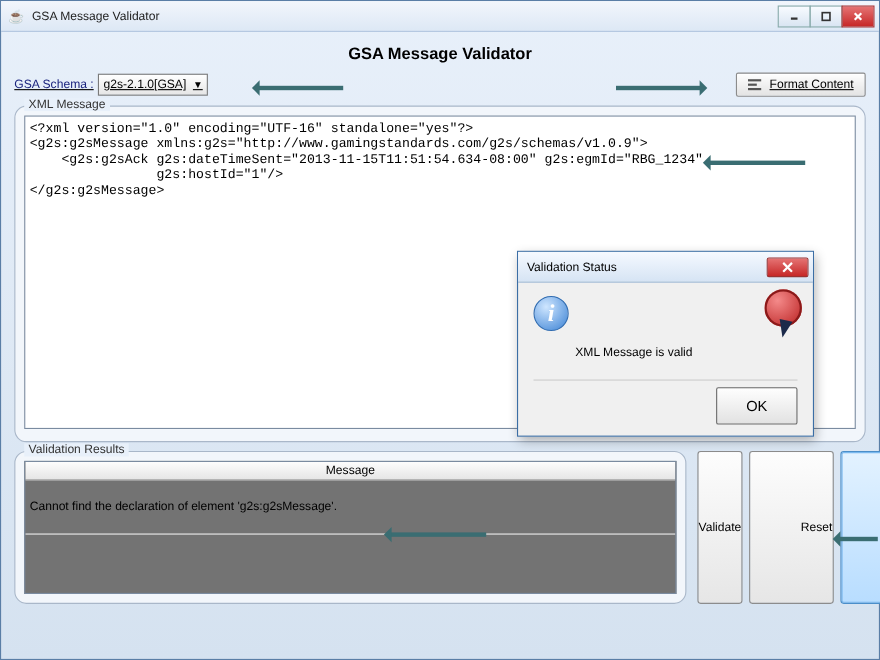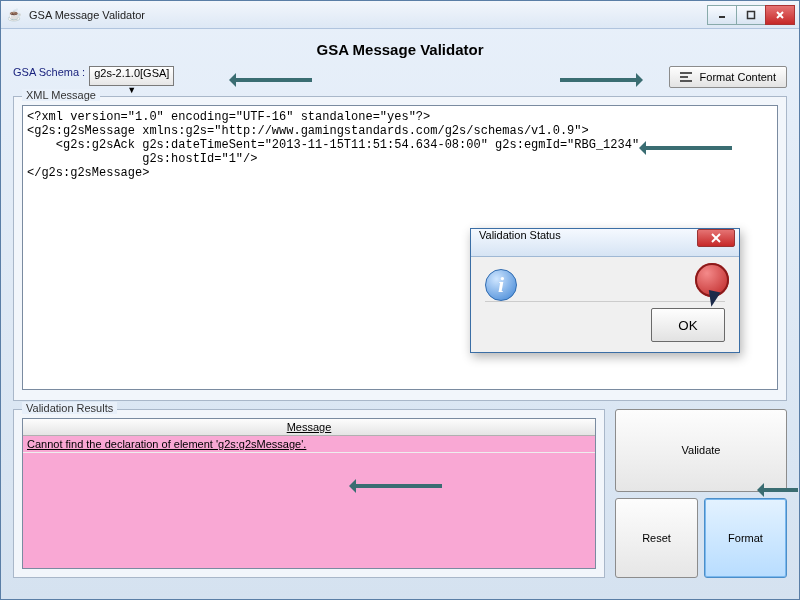--- a/index.html
+++ b/index.html
@@ -46,31 +46,32 @@
     padding: 8px 12px 12px;
   }
   .page-title {
     text-align: center;
     font-weight: bold;
     font-size: 15px;
     margin: 4px 0 8px;
   }
   .top-row {
     display: flex;
+    align-items: center;
     gap: 4px;
+    text-decoration: underline;
   }
   .schema-label { color: #1a237e; }
   .select {
     height: 20px;
     border: 1px solid #7a7a7a;
     background: linear-gradient(#fff,#e6e6e6);
     display: inline-flex; align-items: center;
     padding: 0 4px;
     gap: 6px;
-    flex-direction: column;
   }
   .select .chev {
     font-size: 9px;
   }
   .spacer { flex: 1; }
   .btn {
     height: 22px;
     border: 1px solid #8c8c8c;
     background: linear-gradient(#fefefe,#e3e3e3);
     padding: 0 10px;
@@ -78,21 +79,21 @@
     border-radius: 2px;
     box-shadow: 0 1px 0 #fff inset;
   }
   .format-icon { display:inline-block; width:12px; height:10px; background:
     linear-gradient(#555 0 0) 0 0/12px 2px no-repeat,
     linear-gradient(#555 0 0) 0 4px/8px 2px no-repeat,
     linear-gradient(#555 0 0) 0 8px/12px 2px no-repeat;
   }
   .group {
     border: 1px solid #a9b7c9;
-    border-radius: 0;
+    border-radius: 11px;
     margin-top: 8px;
     padding: 8px;
     position: relative;
     background: #f2f6fb;
   }
   .group > legend {
     position: absolute;
     top: -8px; left: 8px;
     background: #e8f0fa;
     padding: 0 4px;
@@ -112,71 +113,70 @@
   }
   .bottom-row {
     display: flex;
     gap: 10px;
     margin-top: 8px;
   }
   .results-group { flex: 1; }
   .results-table {
     width: 100%;
     border: 1px solid #7a8ba0;
-    background: #f9a8d4;
-    height: 151px;
+    background: #737373;
+    height: 121px;
     overflow-y: scroll;
-    text-decoration: underline;
   }
   .results-table .hdr {
     background: linear-gradient(#fdfdfd,#e5e5e5);
     border-bottom: 1px solid #b0b0b0;
     text-align: center;
     padding: 2px;
     font-weight: normal;
   }
   .results-table .row {
-    padding: 2px 4px;
+    padding: 18px 4px;
     border-bottom: 1px solid #eee;
   }
   .btn-panel {
-    width: 172px;
+    width: 153px;
     display: flex;
-    flex-direction: column;
+    flex-direction: row;
     gap: 6px;
   }
   .big-btn {
     flex: 1;
     border: 1px solid #8c8c8c;
     border-radius: 3px;
     background: linear-gradient(#fdfdfd,#e6e6e6);
     display: flex; align-items: center; justify-content: center;
     font-size: 11px;
   }
   .btn-row2 { display:flex; gap:6px; flex:1; }
-  .btn-row2 .big-btn { flex:1; }
+  .btn-row2 .big-btn { flex:1;padding-left:46px; }
   .big-btn.focus {
     background: linear-gradient(#e3f2ff,#b8ddff);
     border-color: #4b8ec9;
     box-shadow: 0 0 0 1px #7ab8ee inset;
   }
   
   .dialog {
     position: absolute;
     left: 470px; top: 228px;
     width: 270px;
     border: 1px solid #3b6ea5;
     background: #f0f0f0;
     box-shadow: 2px 4px 10px rgba(0,0,0,.3);
   }
   .dlg-title {
     height: 28px;
     background: linear-gradient(#f5f9ff,#d6e4f4);
     border-bottom: 1px solid #9fb8d4;
-    display: flex; 
+    display: flex; align-items: center;
     padding: 0 4px 0 8px;
   }
   .dlg-title .txt { flex:1; }
   .dlg-close {
     width: 38px; height: 18px;
     background: linear-gradient(#e57373,#c62828);
     border: 1px solid #933;
     border-radius: 2px;
     display:flex;align-items:center;justify-content:center;
     color:#fff; font-weight:bold; font-size:11px;
@@ -316,20 +316,21 @@
       <svg width="12" height="10">
           <line x1="2" y1="1" x2="10" y2="9" stroke="#fff" stroke-width="2"></line>
           <line x1="10" y1="1" x2="2" y2="9" stroke="#fff" stroke-width="2"></line>
         </svg>
     </div>
   </div>
   <div class="dlg-body">
     <div class="info-icon">i</div>
     <div class="seal-icon"></div>
     <div class="seal-ribbon"></div>
+    <div class="dlg-msg">XML Message is valid</div>
     <div class="dlg-btns">
       <button class="ok-btn">OK</button>
     </div>
   </div>
 </div>
 
 <div class="arrow" style="left:232px; top:78px; width:80px;"></div>
 <div class="arrow right" style="left:560px; top:78px; width:80px;"></div>
 <div class="arrow" style="left:642px; top:146px; width:90px;"></div>
 <div class="arrow" style="left:352px; top:484px; width:90px;"></div>

